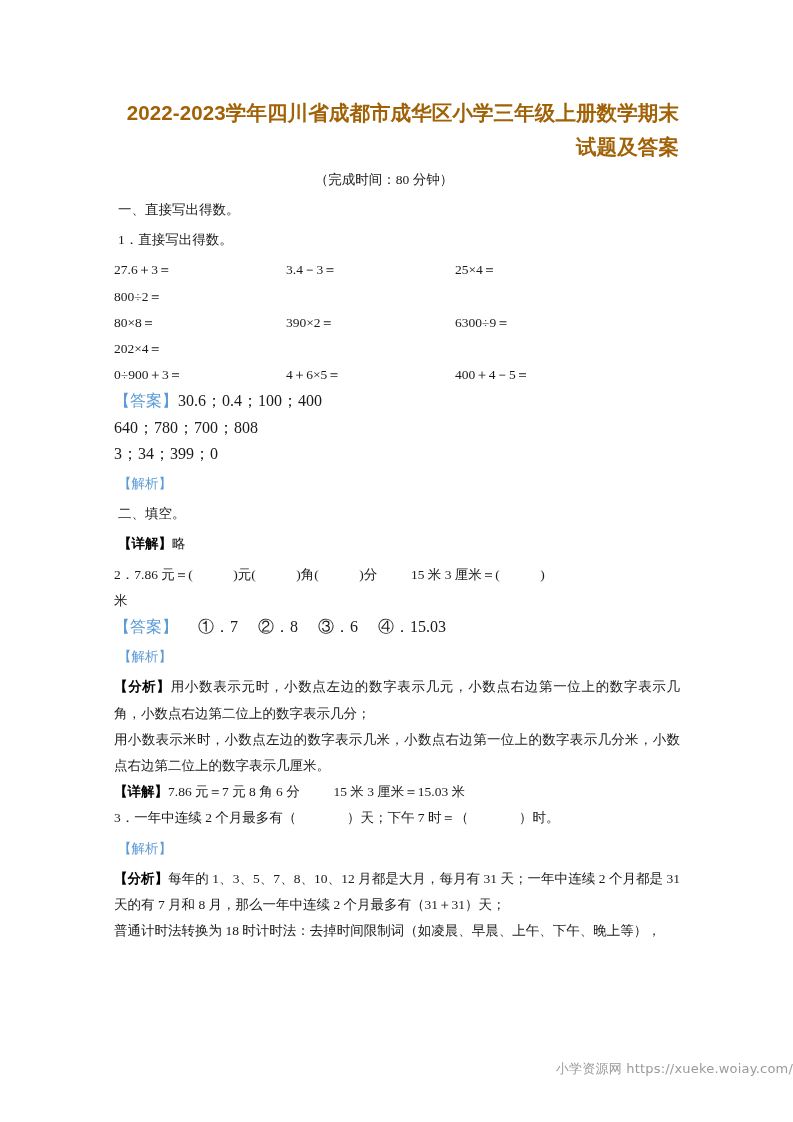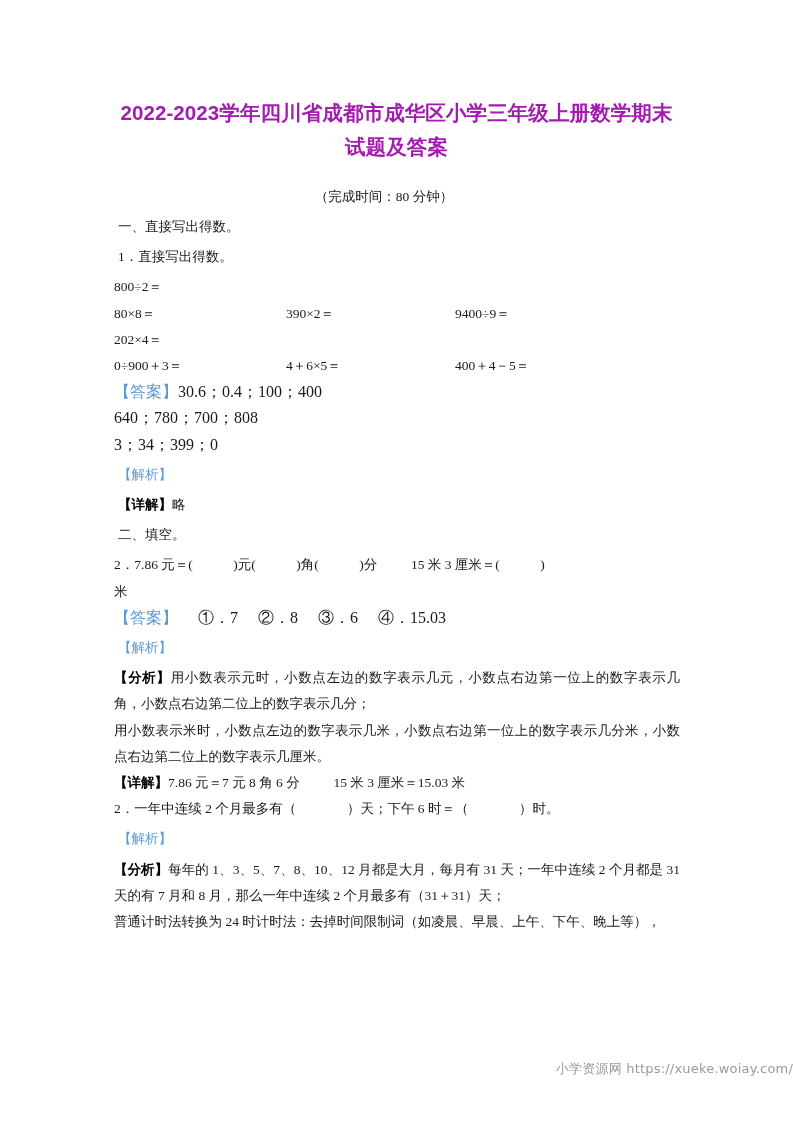--- a/index.html
+++ b/index.html
@@ -22,30 +22,30 @@
     height: 1122px;
     box-sizing: border-box;
     padding: 96px 100px 0 114px;
   }
   .doc-title {
     font-family: "Liberation Sans", "DejaVu Sans", sans-serif;
     font-weight: bold;
     font-size: 20.5px;
     line-height: 34px;
     letter-spacing: 0.1px;
-    color: #a21caf;
+    color: #a16207;
     margin: 0 0 0 0;
-    text-align: center;
+    text-align: right;
     width: 565px;
   }
   .subtitle {
     text-align: center;
     font-size: 13.5px;
     line-height: 26px;
-    margin-top: 20px;
+    margin-top: 3px;
     width: 540px;
     color: #1a1a1a;
   }
   .line {
     font-size: 13.5px;
     line-height: 26.2px;
     color: #1a1a1a;
     white-space: pre-wrap;
     margin: 4px;
   }
@@ -97,51 +97,56 @@
 <div class="page">
 
   <h1 class="doc-title">2022-2023学年四川省成都市成华区小学三年级上册数学期末试题及答案</h1>
 
   <div class="subtitle">（完成时间：80 分钟）</div>
 
   <div class="line">一、直接写出得数。</div>
   <div class="line">1．直接写出得数。</div>
 
   <div class="cols">
+    <span class="c1">27.6＋3＝</span>
+    <span class="c2">3.4－3＝</span>
+    <span class="c3">25×4＝</span>
+  </div>
+  <div class="cols">
     <span class="c1">800÷2＝</span>
   </div>
   <div class="cols">
     <span class="c1">80×8＝</span>
     <span class="c2">390×2＝</span>
-    <span class="c3">9400÷9＝</span>
+    <span class="c3">6300÷9＝</span>
   </div>
   <div class="cols">
     <span class="c1">202×4＝</span>
   </div>
   <div class="cols">
     <span class="c1">0÷900＋3＝</span>
     <span class="c2">4＋6×5＝</span>
     <span class="c3">400＋4－5＝</span>
   </div>
 
   <div class="ans-row"><span class="blue">【答案】</span><span>30.6；0.4；100；400</span></div>
   <div class="ans-row"><span>640；780；700；808</span></div>
   <div class="ans-row"><span>3；34；399；0</span></div>
   <div class="line"><span class="blue">【解析】</span></div>
+  <div class="line">二、填空。</div>
+
   <div class="line"><span class="bold">【详解】</span><span>略</span></div>
-
-  <div class="line">二、填空。</div>
   <div class="q-line">2．7.86 元＝(            )元(            )角(            )分          15 米 3 厘米＝(            )</div>
   <div class="q-line">米</div>
   <div class="ans-row"><span class="blue">【答案】</span><span>     ①．7     ②．8     ③．6     ④．15.03</span></div>
   <div class="line"><span class="blue">【解析】</span></div>
   <div class="para"><span class="bold">【分析】</span><span>用小数表示元时，小数点左边的数字表示几元，小数点右边第一位上的数字表示几角，小数点右边第二位上的数字表示几分；</span></div>
   <div class="para"><span>用小数表示米时，小数点左边的数字表示几米，小数点右边第一位上的数字表示几分米，小数点右边第二位上的数字表示几厘米。</span></div>
   <div class="q-line"><span class="bold">【详解】</span><span>7.86 元＝7 元 8 角 6 分          15 米 3 厘米＝15.03 米</span></div>
 
-  <div class="q-line">2．一年中连续 2 个月最多有（               ）天；下午 6 时＝（               ）时。</div>
+  <div class="q-line">3．一年中连续 2 个月最多有（               ）天；下午 7 时＝（               ）时。</div>
   <div class="line"><span class="blue">【解析】</span></div>
   <div class="para"><span class="bold">【分析】</span><span>每年的 1、3、5、7、8、10、12 月都是大月，每月有 31 天；一年中连续 2 个月都是 31 天的有 7 月和 8 月，那么一年中连续 2 个月最多有（31＋31）天；</span></div>
-  <div class="para"><span>普通计时法转换为 24 时计时法：去掉时间限制词（如凌晨、早晨、上午、下午、晚上等），</span></div>
+  <div class="para"><span>普通计时法转换为 18 时计时法：去掉时间限制词（如凌晨、早晨、上午、下午、晚上等），</span></div>
 
 </div>
 
 <div class="footer">小学资源网 https://xueke.woiay.com/</div>
 
 </body></html>

